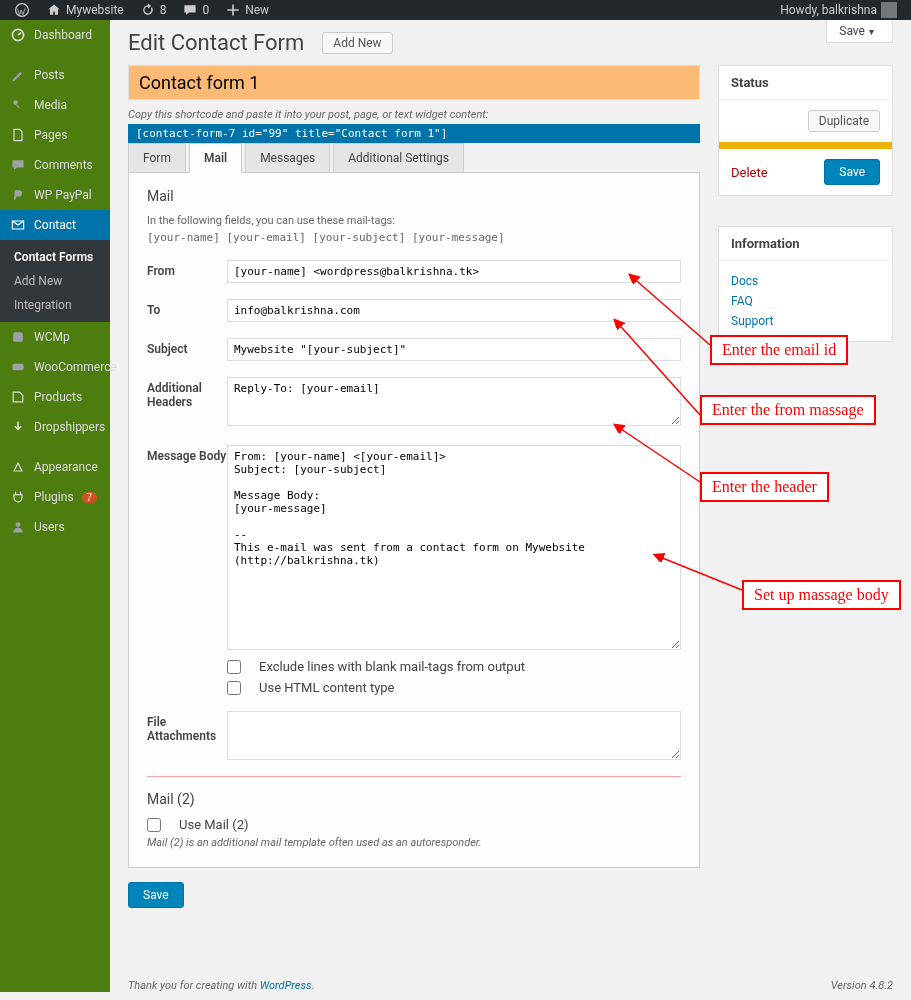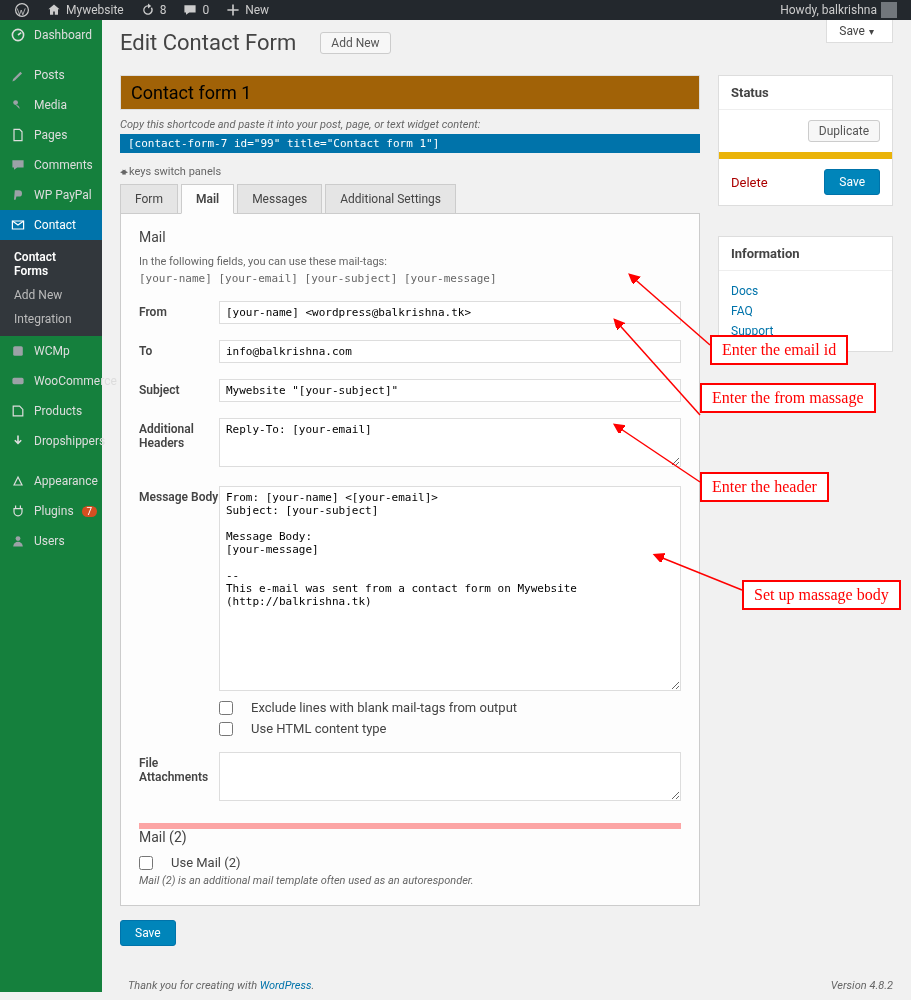--- a/index.html
+++ b/index.html
@@ -3,61 +3,61 @@
 <meta charset="utf-8">
 <style>
 *{margin:0;padding:0;box-sizing:border-box;font-family:-apple-system,BlinkMacSystemFont,"Segoe UI",Roboto,sans-serif}
 body{background:#f1f1f1;color:#444;font-size:13px;width:911px;height:1000px;position:relative;overflow:hidden}
 .admin-bar{height:20px;background:#23282d;color:#ccc;display:flex;align-items:center;justify-content:space-between;font-size:12px;padding:0 8px}
 .admin-bar .left,.admin-bar .right{display:flex;align-items:center;gap:4px}
 .admin-bar .ab-item{display:flex;align-items:center;gap:4px;padding:0 6px;color:#ccc;cursor:pointer}
 .admin-bar svg{width:16px;height:16px;fill:#ccc}
 .avatar{width:16px;height:16px;background:#72777c}
 .layout{display:flex}
-.sidebar{width:102px;background:#15803d;color:#eee;min-height:972px;font-size:12px}
+.sidebar{width:110px;background:#4d7c0f;color:#eee;min-height:972px;font-size:12px}
 .sidebar .item{display:flex;align-items:center;gap:8px;padding:7px 10px;color:#ddd;cursor:pointer}
 .sidebar .item.active{background:#0073aa;color:#fff;position:relative}
 .sidebar .item.active:after{content:"";position:absolute;right:-7px;top:50%;transform:translateY(-50%);border:7px solid transparent;border-right-color:#f1f1f1}
 .sidebar .sub{background:#32373c;padding:5px 0}
 .sidebar .sub .s{padding:5px 14px;color:#bbb;cursor:pointer;font-size:12px}
 .sidebar .sub .s.on{color:#fff;font-weight:600}
 .sidebar svg{width:16px;height:16px;fill:#9ca2a7;flex-shrink:0}
 .sidebar .item.active svg{fill:#fff}
 .badge{background:#d54e21;color:#fff;border-radius:8px;padding:0 5px;font-size:10px;display:inline-block}
 .main{flex:1;padding:10px 18px;position:relative}
-.title-row{display:flex;align-items:center;gap:24px;margin-bottom:20px}
+.title-row{display:flex;align-items:center;gap:18px;margin-bottom:10px}
 .title-row h1{font-size:22px;font-weight:400}
 .btn{border:1px solid #ccc;background:#f7f7f7;color:#555;padding:3px 10px;border-radius:3px;cursor:pointer;font-size:12px}
 .btn-primary{background:#0085ba;border-color:#0073aa;color:#fff;padding:5px 14px}
 .btn-red{color:#a00;cursor:pointer}
 .help-tab{position:absolute;top:0;right:18px;background:#fff;border:1px solid #ddd;border-top:none;padding:4px 18px 4px 12px;font-size:12px;cursor:pointer}
 .help-tab:after{content:"▾";margin-left:4px;font-size:10px}
 .cols{display:flex;gap:18px}
 .c-main{flex:1}
 .c-side{width:175px}
-.title-input{width:100%;font-size:18px;padding:6px 10px;border:1px solid #ddd;background:#a16207;margin-bottom:8px}
+.title-input{width:100%;font-size:18px;padding:6px 10px;border:1px solid #ddd;background:#fdba74;margin-bottom:8px}
 .note{font-style:italic;font-size:11px;color:#666;margin-bottom:3px}
 .shortcode{background:#0073aa;color:#fff;padding:3px 8px;font-family:monospace;font-size:11px}
 .switch{margin:12px 0 6px;font-size:11px;color:#666}
 .switch:before{content:"◂▸";letter-spacing:-3px;margin-right:4px}
 .tabs{display:flex;border-bottom:1px solid #ccc}
 .tabs .tab{padding:7px 14px;background:#e5e5e5;border:1px solid #ccc;margin-right:3px;margin-bottom:-1px;cursor:pointer;font-size:12px}
 .tabs .tab.on{background:#fdfdfd;border-bottom-color:#fdfdfd;font-weight:600}
 .panel{background:#fdfdfd;border:1px solid #ccc;border-top:none;padding:15px 18px}
 .panel h3{font-size:14px;margin-bottom:10px;font-weight:400}
 .desc{font-size:11px;color:#666;margin-bottom:4px}
 .tags{font-family:monospace;font-size:11px;color:#666}
 .row{display:flex;margin-top:16px}
 .row label{width:80px;font-size:12px;font-weight:600;padding-top:4px}
 .row .ctl{flex:1}
 .in{width:100%;border:1px solid #ddd;padding:4px 6px;font-family:monospace;font-size:11px}
 textarea.in{resize:vertical;font-family:monospace}
 .check{display:flex;align-items:center;gap:18px;margin-top:6px}
 .check input{width:14px;height:14px}
-.sep{border-top:6px solid #fca5a5;margin-top:19px;}
+.sep{border-top:1px solid #fca5a5;margin-top:13px;padding-top:14px}
 .box{background:#fff;border:1px solid #ddd;margin-bottom:30px}
 .box h2{font-size:13px;padding:9px 12px;border-bottom:1px solid #eee}
 .box .bc{padding:10px 12px}
 .box .bf{padding:10px 12px;border-top:7px solid #eab308;display:flex;justify-content:space-between;align-items:center}
 .box a{color:#0073aa;text-decoration:none;display:block;padding:3px 0;font-size:12px}
 .save-bottom{margin-top:14px}
 .footer{position:absolute;bottom:8px;left:128px;right:18px;display:flex;justify-content:space-between;font-size:11px;color:#666;font-style:italic}
 .footer a{color:#0073aa}
 .callout{position:absolute;background:#fff;border:2px solid red;color:red;font-family:Georgia,serif;font-size:16px;padding:4px 10px;white-space:nowrap}
 .arr{position:absolute;stroke:red;stroke-width:1.5;fill:none}
@@ -211,21 +211,20 @@
     <div class="title-row">
       <h1>Edit Contact Form</h1>
       <a class="btn">Add New</a>
     </div>
 
     <div class="cols">
       <div class="c-main">
         <input class="title-input" value="Contact form 1" style="">
         <div class="note">Copy this shortcode and paste it into your post, page, or text widget content:</div>
         <div class="shortcode">[contact-form-7 id="99" title="Contact form 1"]</div>
-        <div class="switch">keys switch panels</div>
 
         <div class="tabs">
           <div class="tab">Form</div>
           <div class="tab on">Mail</div>
           <div class="tab">Messages</div>
           <div class="tab">Additional Settings</div>
         </div>
 
         <div class="panel">
           <h3>Mail</h3>
@@ -307,21 +306,21 @@
     </div>
   </div>
 </div>
 
 <div class="footer">
   <span><span>Thank you for creating with </span><a>WordPress</a><span>.</span></span>
   <span>Version 4.8.2</span>
 </div>
 
 <div class="callout" style="top:335px;left:710px">Enter the email id</div>
-<div class="callout" style="top:383px;left:700px">Enter the from massage</div>
+<div class="callout" style="top:395px;left:700px">Enter the from massage</div>
 <div class="callout" style="top:472px;left:700px">Enter the header</div>
 <div class="callout" style="top:580px;left:742px">Set up massage body</div>
 <svg class="arr" style="top:0;left:0;width:911px;height:1000px;pointer-events:none">
   <defs>
       <marker id="ah" markerWidth="8" markerHeight="8" refX="6" refY="3" orient="auto">
         <path d="M0 0L6 3L0 6z" fill="red"></path>
       </marker>
     </defs>
   <line x1="710" y1="345" x2="630" y2="275" marker-end="url(#ah)"></line>
   <line x1="700" y1="415" x2="615" y2="320" marker-end="url(#ah)"></line>

